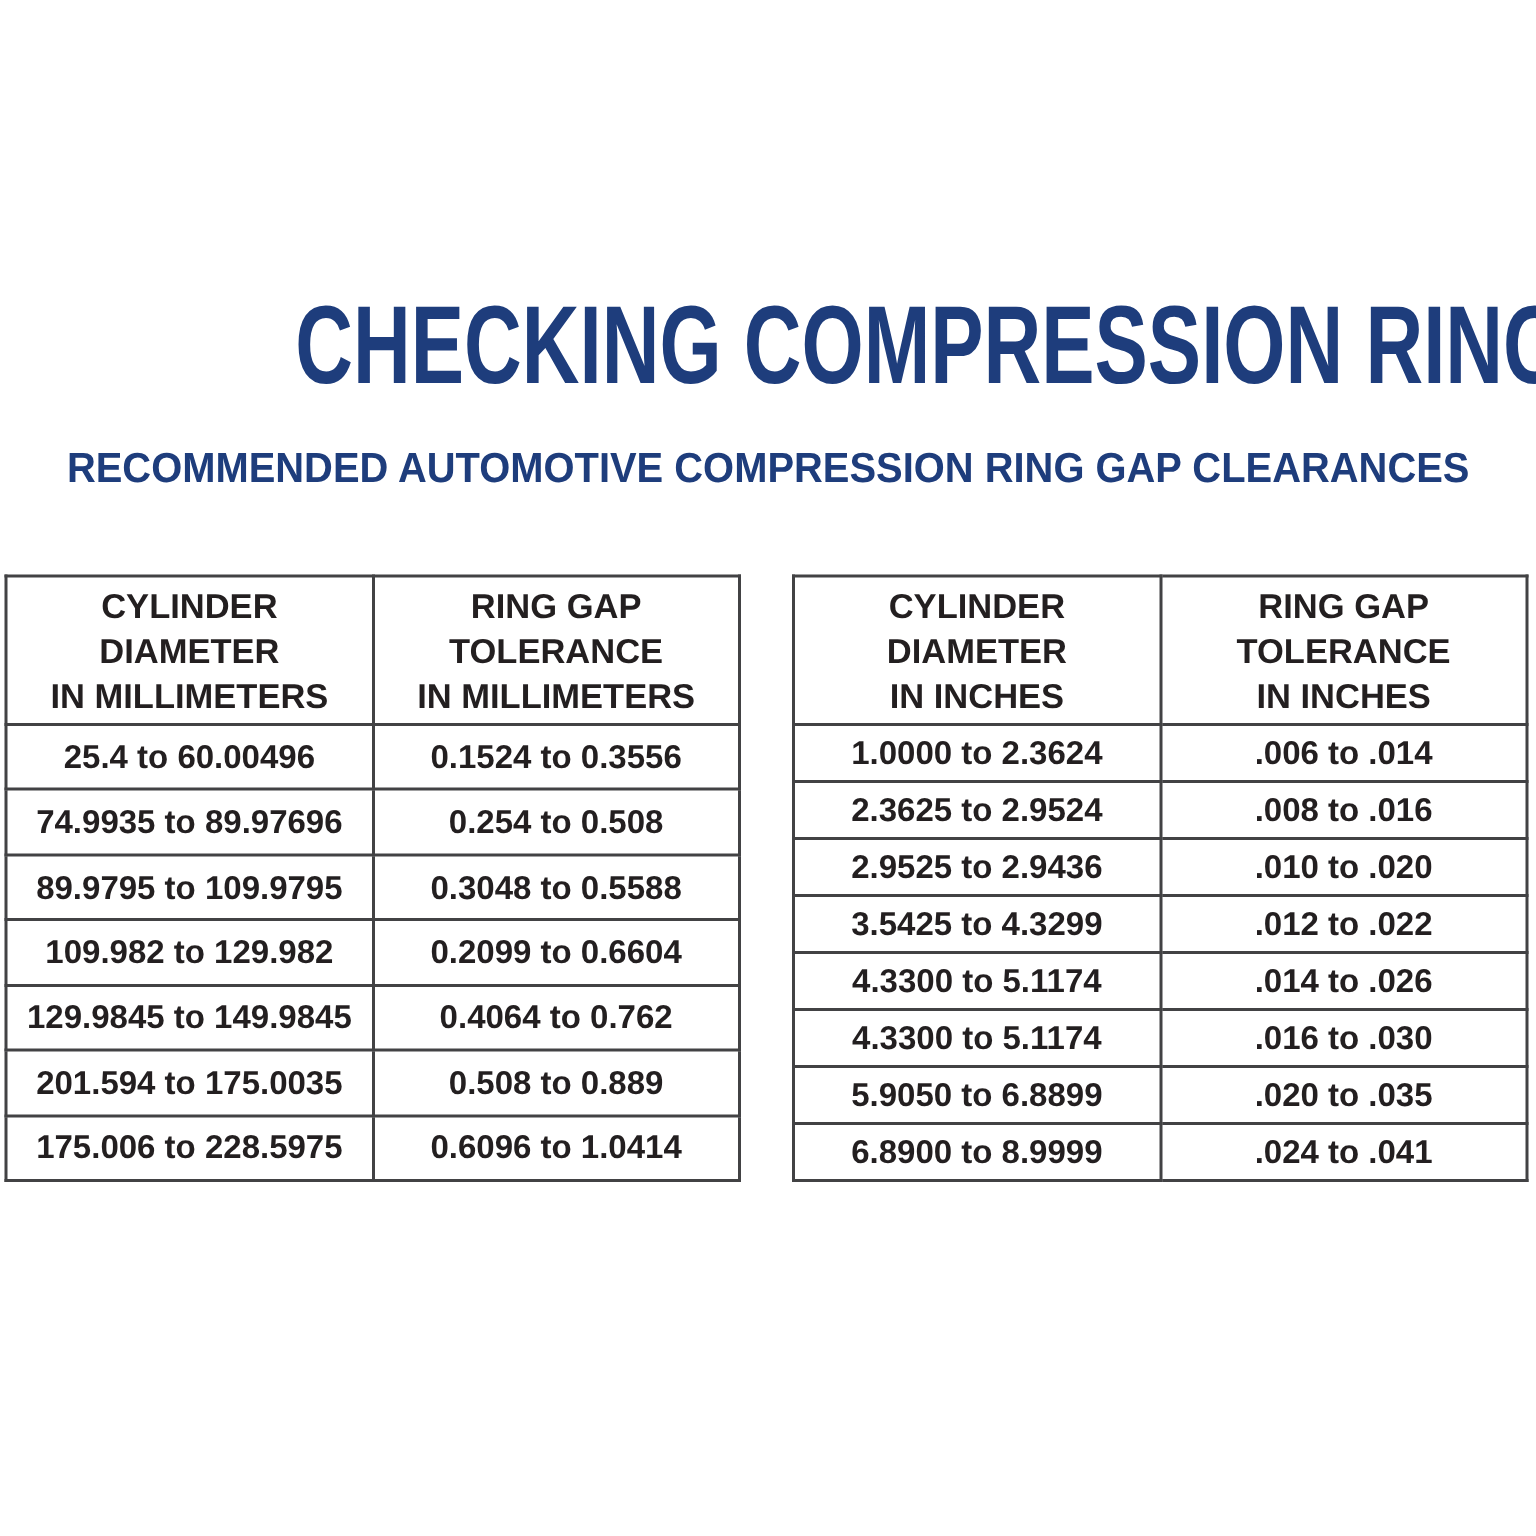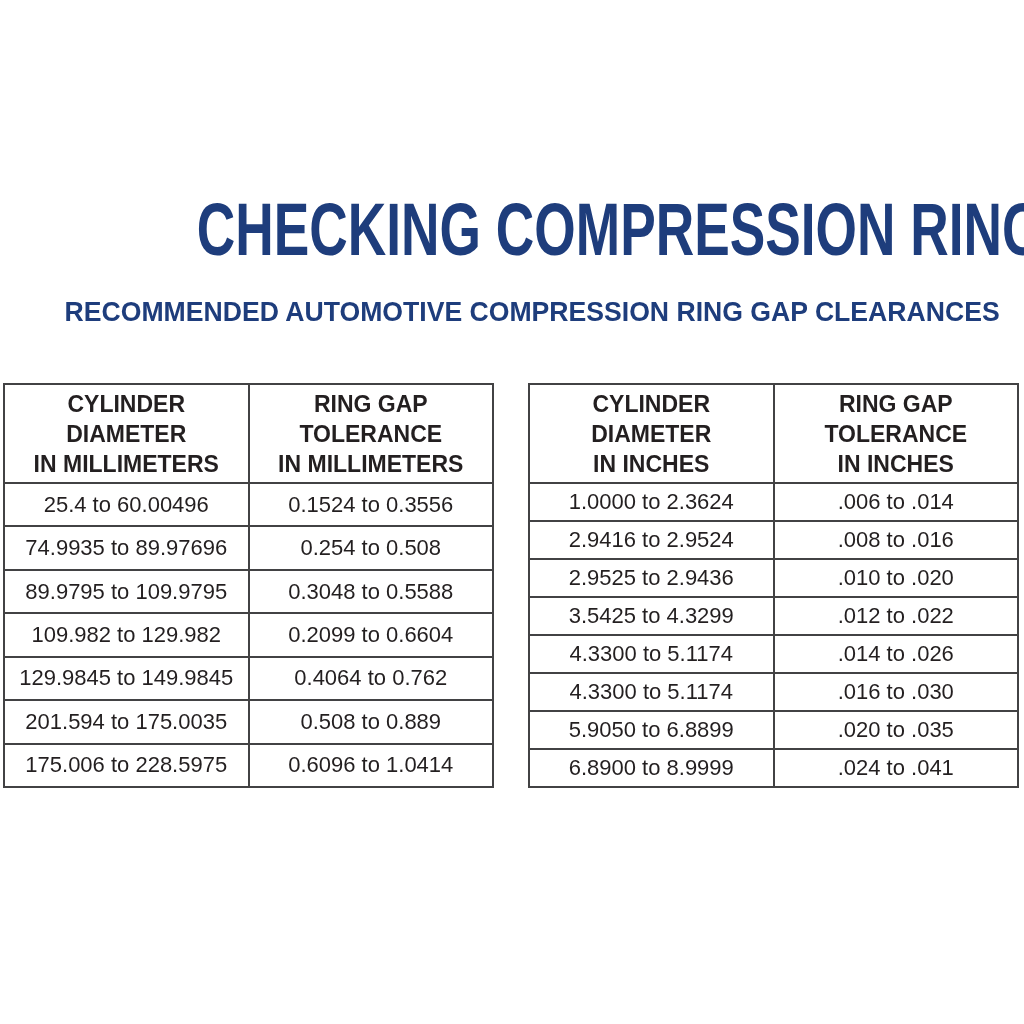--- a/index.html
+++ b/index.html
@@ -29,21 +29,21 @@
     transform: scaleX(0.72);
     transform-origin: center;
     letter-spacing: 0px;
   }
   .subtitle {
     position: absolute;
     top: 297px;
     left: 0;
     width: 1024px;
     margin: 0;
-    text-align: right;
+    text-align: center;
     line-height: 30px;
   }
   .subtitle span {
     display: inline-block;
     white-space: nowrap;
     font-size: 28px;
     font-weight: bold;
     color: #1e3d7c;
     transform: scaleX(0.95);
     transform-origin: center;
@@ -72,21 +72,21 @@
   }
   table.spec th {
     height: 97px;
     font-size: 23px;
     font-weight: bold;
   }
   table.spec th .hline { line-height: 30px; }
   table.spec td {
     height: 36px;
     font-size: 22px;
-    font-weight: normal;
+    font-weight: bold;
   }
 </style>
 </head>
 <body>
 
 <div class="page">
 
   <h1 class="title">
     <span>CHECKING COMPRESSION RING GAPS</span>
   </h1>
@@ -158,21 +158,21 @@
             <div class="hline">IN INCHES</div>
           </th>
         </tr>
       </thead>
       <tbody>
           <tr>
             <td>1.0000 to 2.3624</td>
             <td>.006 to .014</td>
           </tr>
           <tr>
-            <td>2.9416 to 2.9524</td>
+            <td>2.3625 to 2.9524</td>
             <td>.008 to .016</td>
           </tr>
           <tr>
             <td>2.9525 to 2.9436</td>
             <td>.010 to .020</td>
           </tr>
           <tr>
             <td>3.5425 to 4.3299</td>
             <td>.012 to .022</td>
           </tr>

